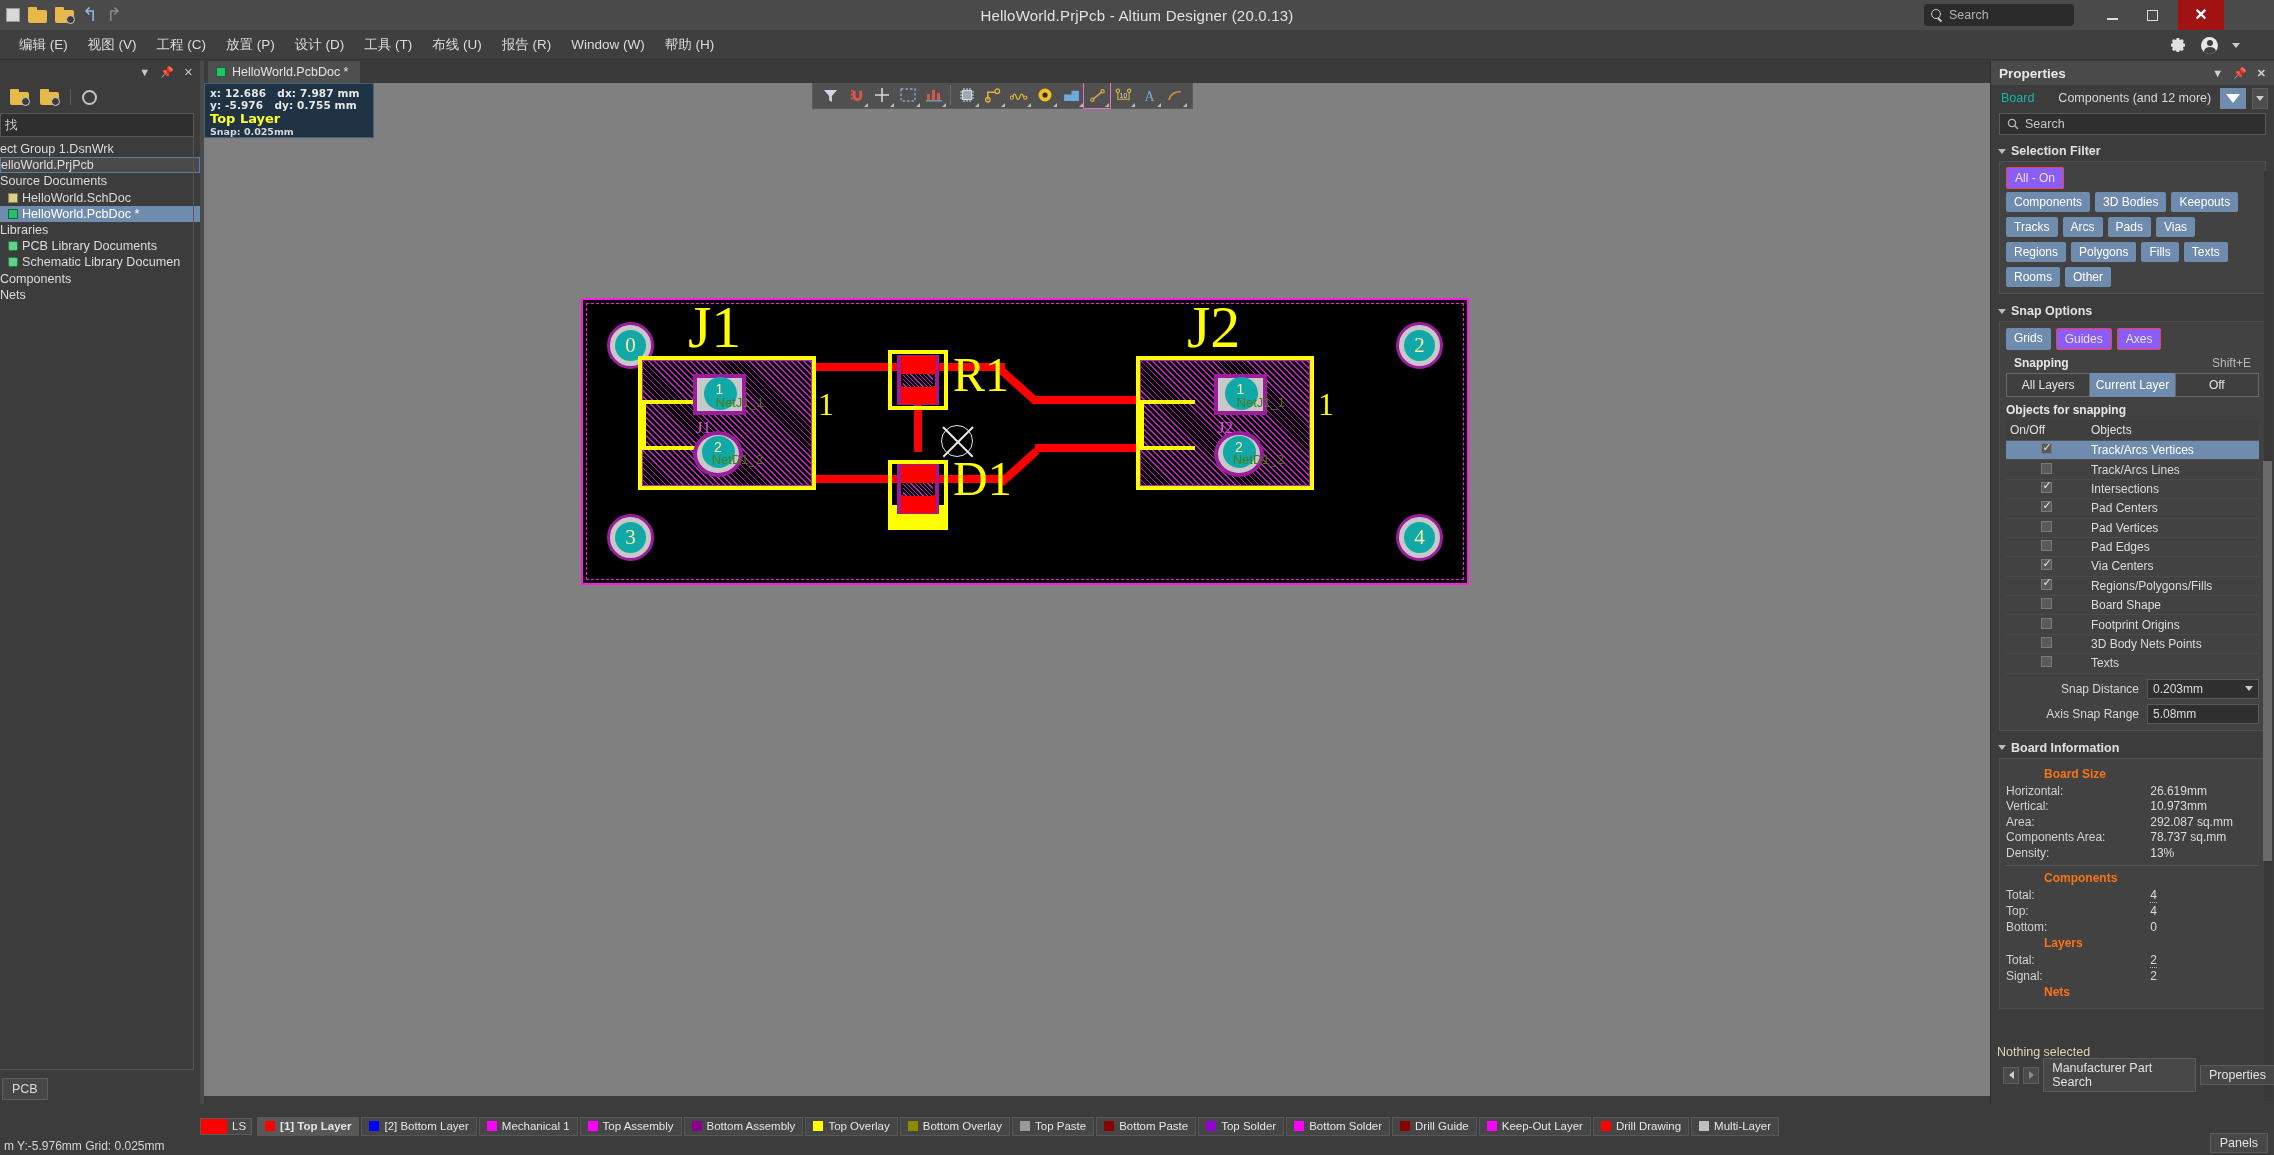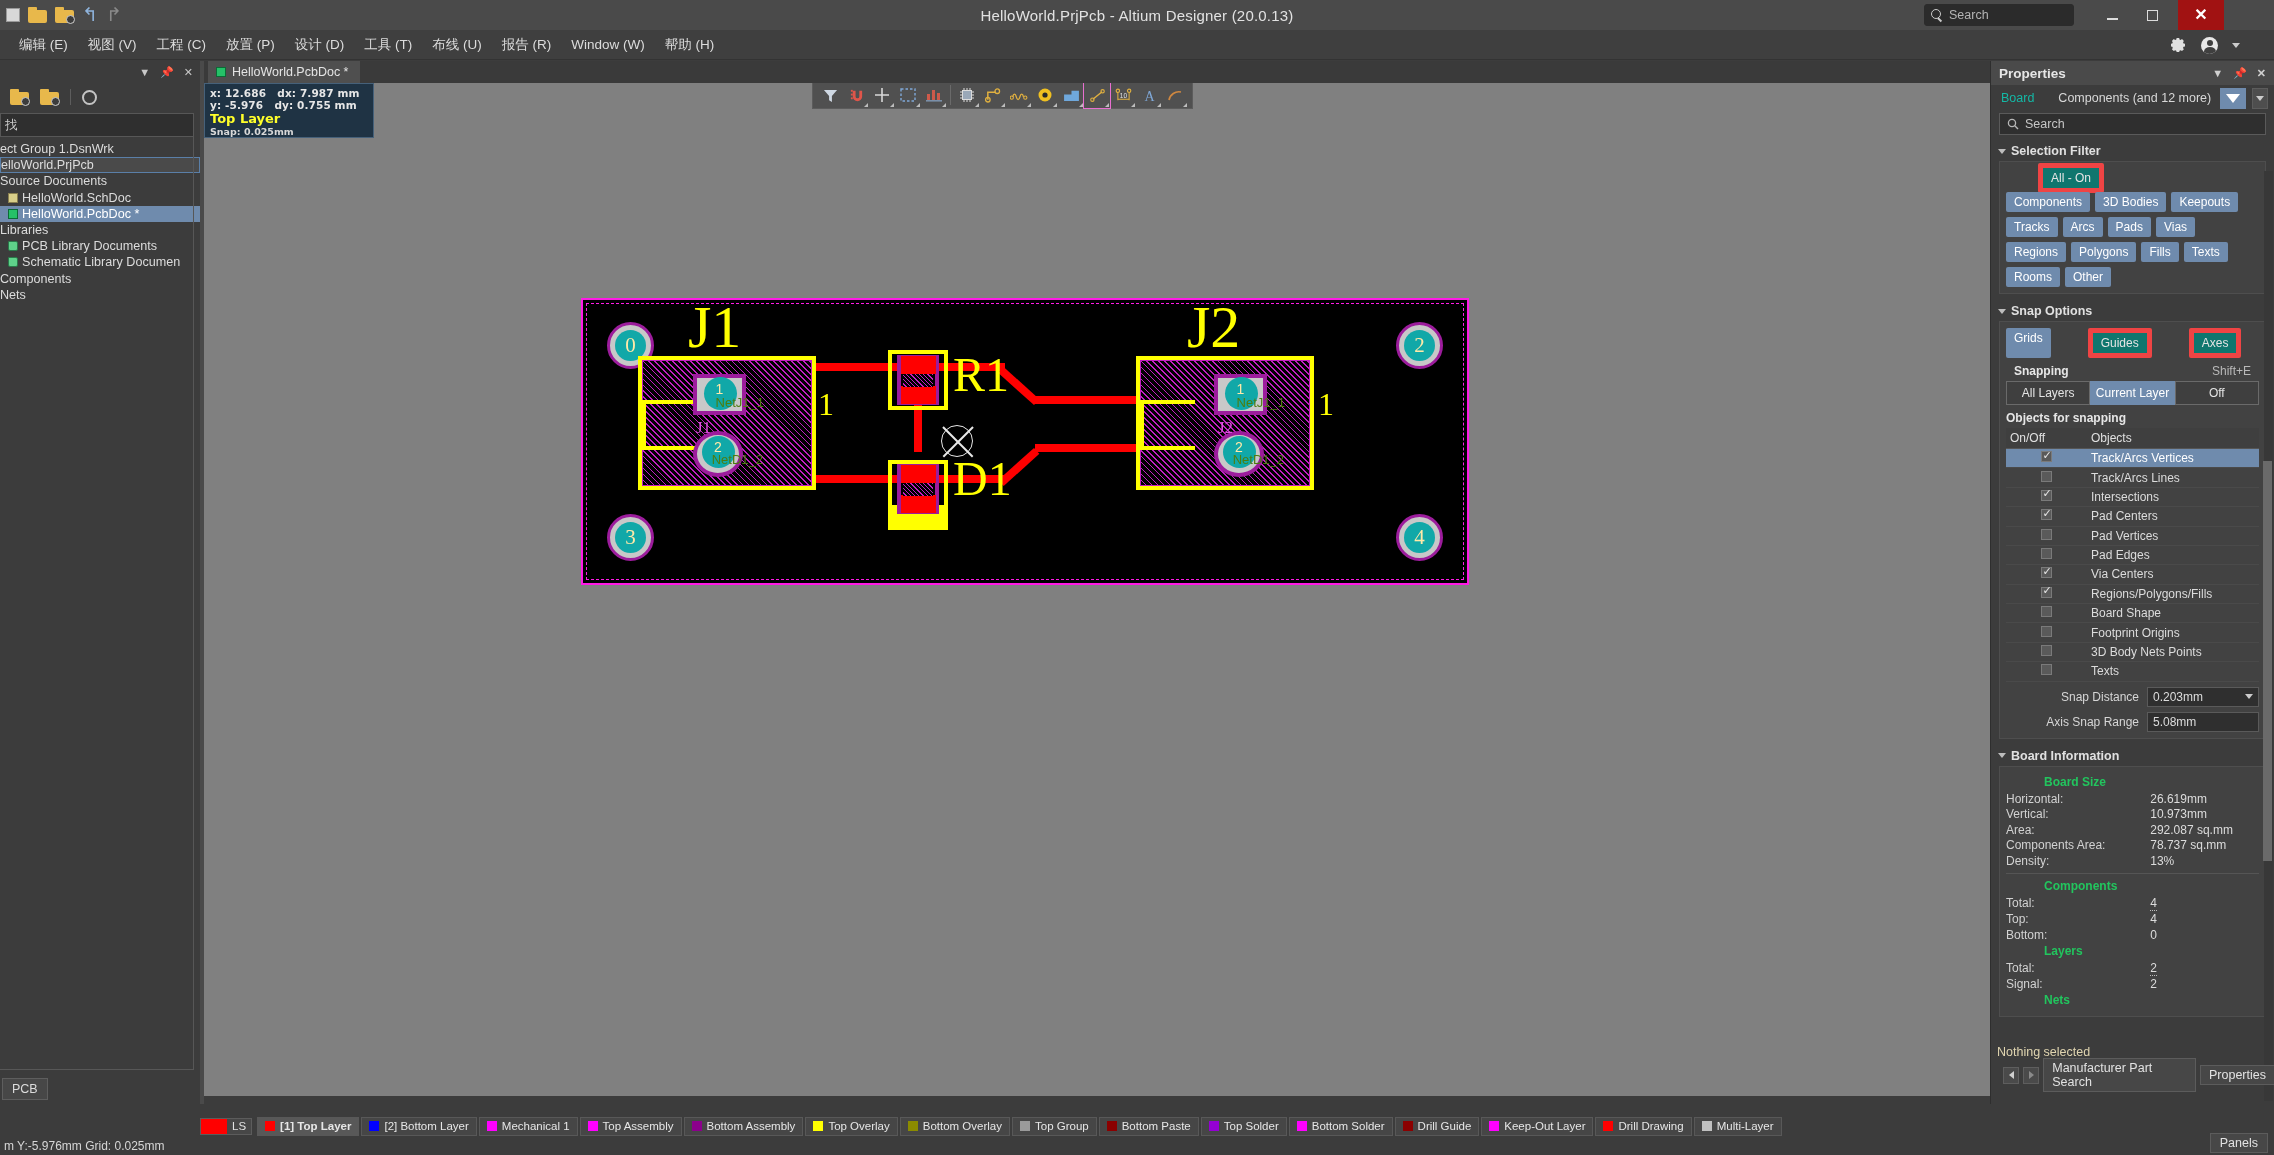--- a/index.html
+++ b/index.html
@@ -229,21 +229,21 @@
     margin:2px 8px 5px 8px; height:22px; background:#2f2f2f; border:1px solid #5a5a5a;
     display:flex; align-items:center; gap:6px; padding-left:7px; font-size:12.5px; color:#c6c6c6;
   }
   .sec-head { display:flex; align-items:center; gap:5px; padding:4px 0 3px 7px; font-size:12.5px; font-weight:bold; color:#e0e0e0; }
   .tri { width:0;height:0;border-left:4px solid transparent;border-right:4px solid transparent;border-top:5px solid #bdbdbd; }
   .sec-box { margin:0 8px 6px 8px; background:#424242; border:1px solid #4e4e4e; padding:6px; }
   .chipwrap { display:flex; flex-wrap:wrap; gap:5px; }
   .chip {
     background:#6f8bad; color:#fff; font-size:12px; padding:3px 8px; border-radius:2px;
   }
-  .chip.plain { background:#0f766e; border:5px solid #ef4444; color:#e4e4e4;margin-left:32px; }
+  .chip.plain { background:#8b5cf6; border:1px solid #ef4444; color:#e4e4e4; }
   .segwrap { display:flex; }
   .seg { flex:1; text-align:center; font-size:12px; padding:4px 0; background:#3f3f3f; border:1px solid #6a6a6a; color:#e4e4e4; }
   .seg.on { background:#6f8bad; border-color:#6f8bad; color:#fff; }
   .snaprow { display:flex; align-items:center; justify-content:space-between; font-size:12px; font-weight:bold; color:#e6e6e6; margin:6px 8px 3px; }
   .snaprow .sk { color:#b9b9b9; font-weight:normal; }
   .objlabel { font-size:12px; font-weight:bold; color:#e6e6e6; margin:6px 0 3px; }
   table.objtbl { width:100%; border-collapse:collapse; font-size:12px; }
   table.objtbl th {
     text-align:left; font-weight:normal; color:#e0e0e0; padding:3px 4px;
     border-bottom:1px solid #555; background:#3f3f3f;
@@ -253,21 +253,21 @@
   .cbox { width:11px; height:11px; background:#5a5a5a; border:1px solid #7a7a7a; display:inline-block; position:relative; }
   .cbox.ck::after {
     content:"✓"; position:absolute; left:0.5px; top:-3.5px; font-size:11px; color:#e8e8e8;
   }
   .kvrow { display:flex; align-items:center; justify-content:flex-end; gap:8px; margin-top:5px; }
   .kvrow .k { font-size:12px; color:#d6d6d6; }
   .kvsel { width:112px; height:20px; background:#2f2f2f; border:1px solid #5a5a5a; color:#dcdcdc;
     font-size:12px; display:flex; align-items:center; padding:0 5px; justify-content:space-between; }
   .kvin { width:112px; height:20px; background:#2f2f2f; border:1px solid #5a5a5a; color:#dcdcdc;
     font-size:12px; display:flex; align-items:center; padding:0 5px; }
-  .bi-sub { font-size:12px; font-weight:bold; color:#22c55e; margin:2px 0 3px 2px;padding-left:36px; }
+  .bi-sub { font-size:12px; font-weight:bold; color:#f97316; margin:2px 0 3px 2px;padding-left:36px; }
   .bi-row { display:flex; font-size:12px; margin:1.5px 0; }
   .bi-row .bk { width:57%; text-align:left; color:#d2d2d2; padding-right:7px; }
   .bi-row .bv { color:#dcdcdc; }
   .bi-row .bv.link { border-bottom:1px dotted #bcbcbc; }
   .hr-line { border-top:1px solid #555; margin:5px 0; }
   #rp-scroll { position:absolute; right:1px; top:110px; width:9px; height:930px; background:#383838; }
   #rp-thumb { position:absolute; right:1px; top:290px; width:9px; height:400px; background:#6a6a6a; }
   #rp-status {
     position:absolute; left:0; bottom:40px; width:284px; height:19px;
     font-size:12.5px; color:#e0d5b0; padding-left:6px;
@@ -902,21 +902,21 @@
   <span class="ltab">
     <span class="sw" style="background:#ffff00"></span>
     <span class="tx">Top Overlay</span>
   </span>
   <span class="ltab">
     <span class="sw" style="background:#8b8b00"></span>
     <span class="tx">Bottom Overlay</span>
   </span>
   <span class="ltab">
     <span class="sw" style="background:#9a9a9a"></span>
-    <span class="tx">Top Group</span>
+    <span class="tx">Top Paste</span>
   </span>
   <span class="ltab">
     <span class="sw" style="background:#8b0000"></span>
     <span class="tx">Bottom Paste</span>
   </span>
   <span class="ltab">
     <span class="sw" style="background:#9400d3"></span>
     <span class="tx">Top Solder</span>
   </span>
   <span class="ltab">

